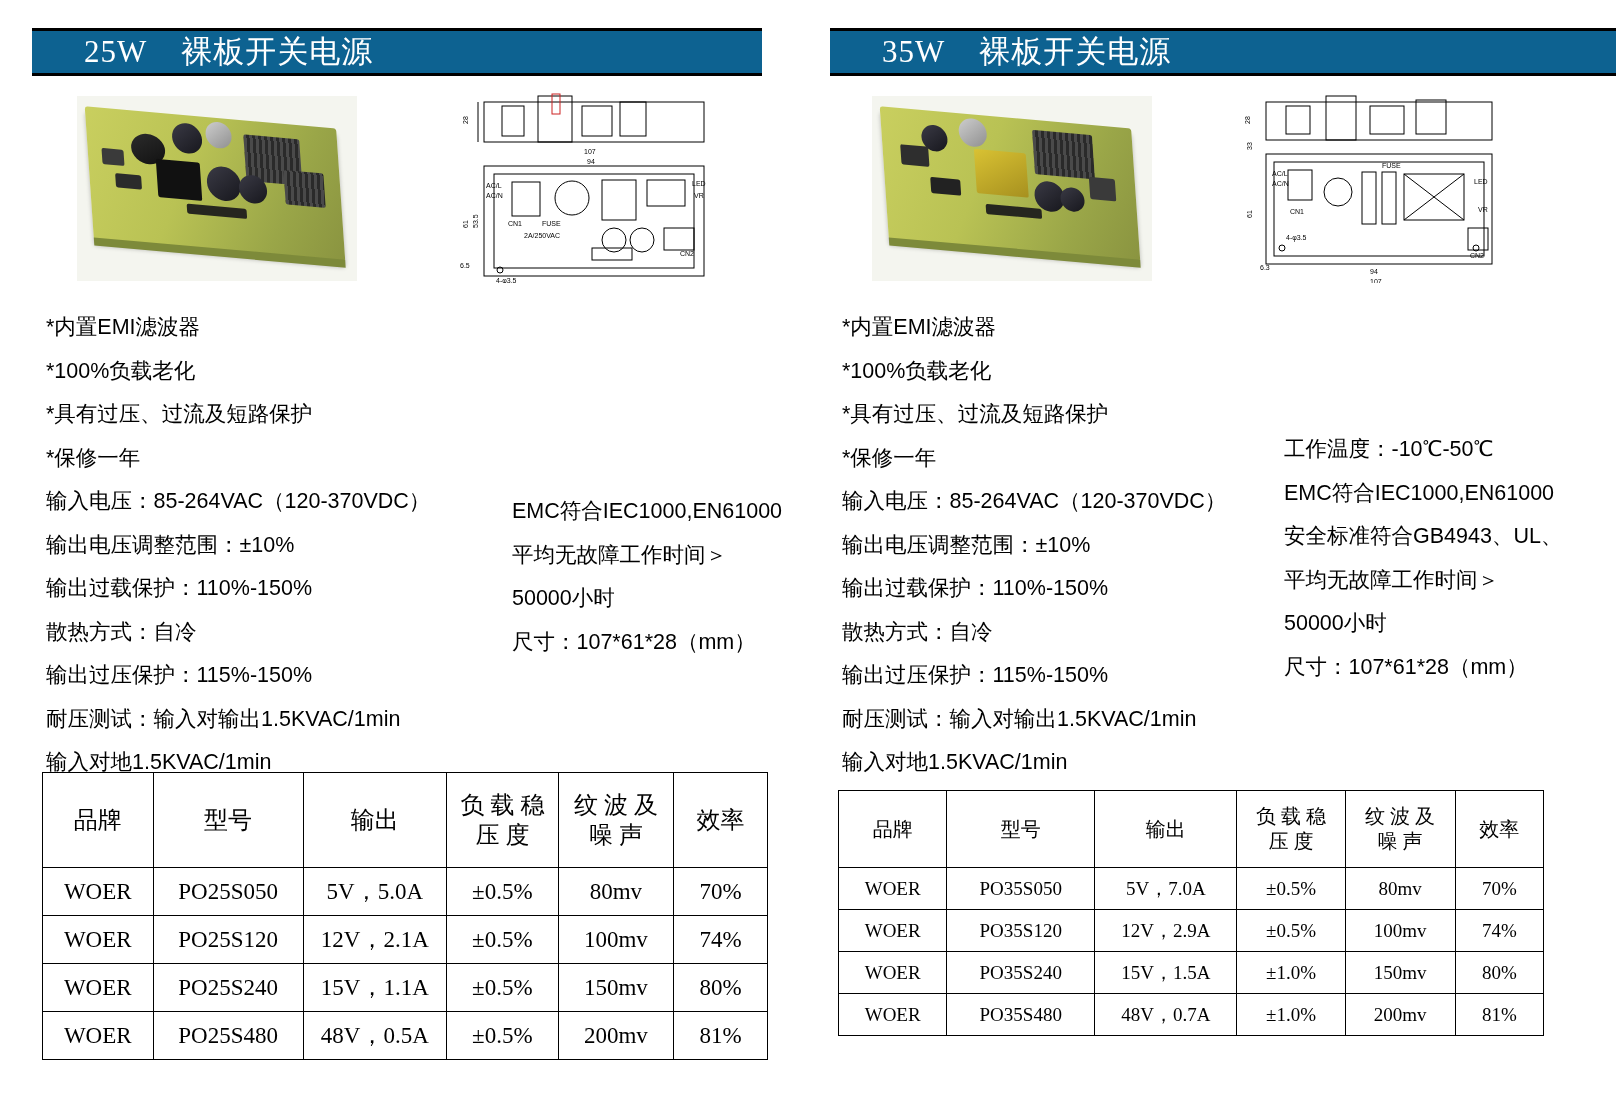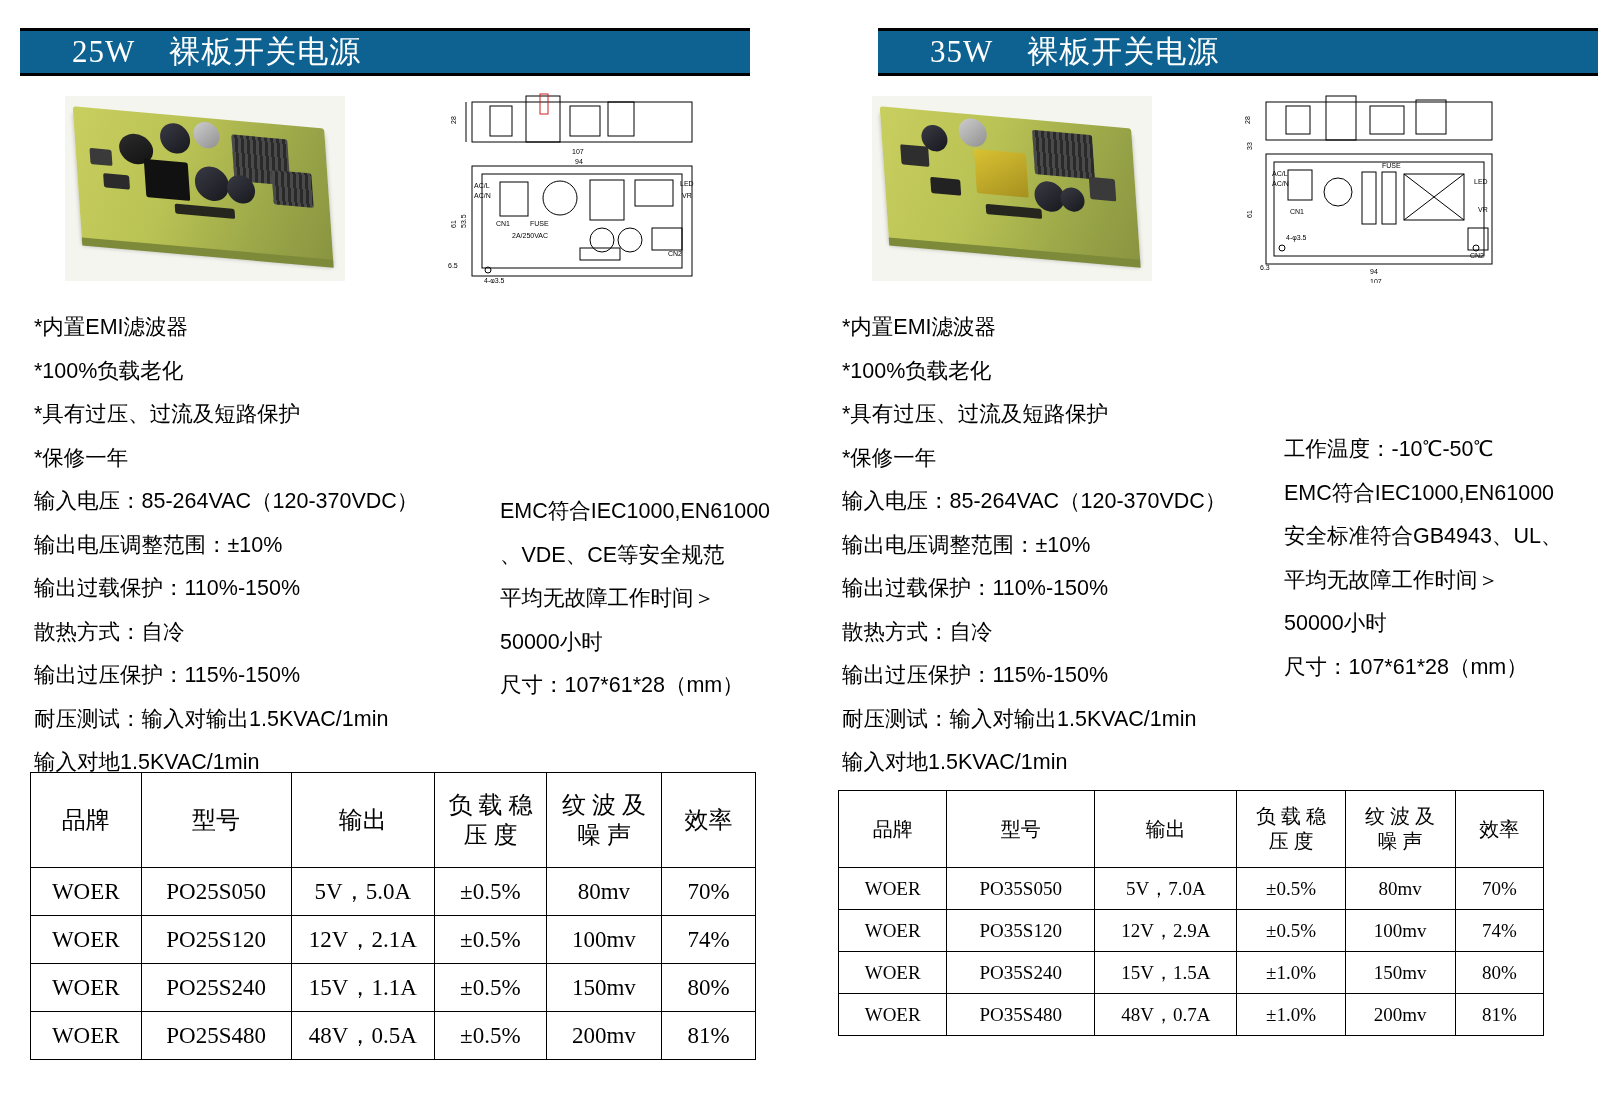--- a/index.html
+++ b/index.html
@@ -14,21 +14,21 @@
     font-family: "Liberation Serif", "DejaVu Serif", serif;
     color: #000;
     overflow: hidden;
   }
   .panel {
     position: absolute;
     top: 0;
     width: 780px;
     height: 1107px;
   }
-  .panel-left { left: 10px; }
+  .panel-left { left: 22px; }
   .panel-right { left: 830px; }
 
   
   .title-bar {
     position: absolute;
     left: 10px;
     top: 28px;
     width: 730px;
     height: 48px;
     background: #0d6291;
@@ -208,21 +208,20 @@
     <div>输出过载保护：110%-150%</div>
     <div>散热方式：自冷</div>
     <div>输出过压保护：115%-150%</div>
     <div>耐压测试：输入对输出1.5KVAC/1min</div>
     <div>输入对地1.5KVAC/1min</div>
     <div>工作温度：-10℃-50℃</div>
   </div>
 
   <div class="spec-col" style="left:478px; top:484px;">
     <div>EMC符合IEC1000,EN61000</div>
-    <div>、VDE、CE等安全规范</div>
     <div>平均无故障工作时间＞</div>
     <div>50000小时</div>
     <div>尺寸：107*61*28（mm）</div>
   </div>
 
   <table class="spec-table tbl-left">
     <thead>
       <tr>
         <th style="width:110px">品牌</th>
         <th style="width:150px">型号</th>
@@ -270,21 +269,21 @@
         <td>±0.5%</td>
         <td>200mv</td>
         <td>81%</td>
       </tr>
     </tbody>
   </table>
 </div>
 
 <div class="panel panel-right">
 
-  <div class="title-bar" style="left:0px; width:720px;margin-left:48px;">
+  <div class="title-bar" style="left:0px; width:786px;">
     <div class="title-text">
       <span class="w">35W</span><span>裸板开关电源</span>
     </div>
   </div>
 
   <div class="photo" style="left:42px;">
     <div class="pcb">
       <div class="cmp silver" style="left:78px;top:4px;width:28px;height:28px;"></div>
       <div class="cmp cap" style="left:40px;top:14px;width:26px;height:26px;"></div>
       <div class="cmp heatsink" style="left:152px;top:10px;width:60px;height:44px;"></div>

